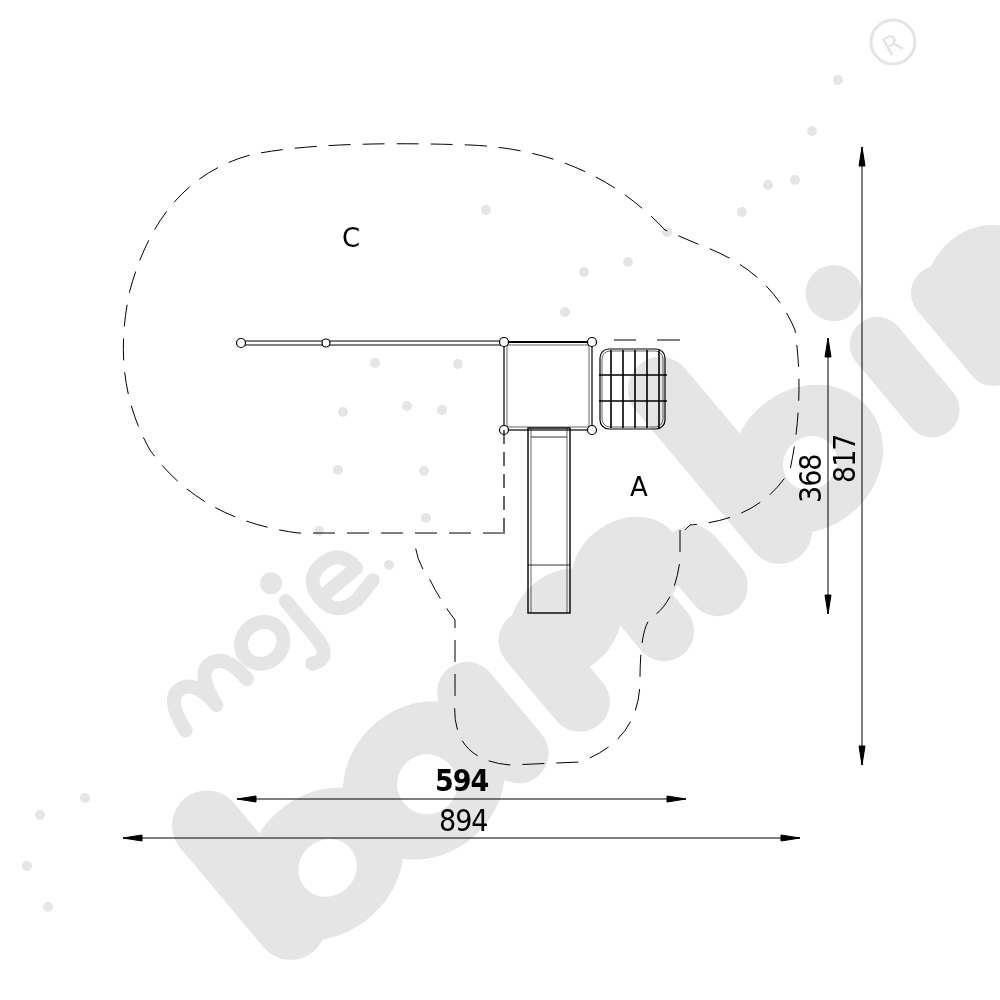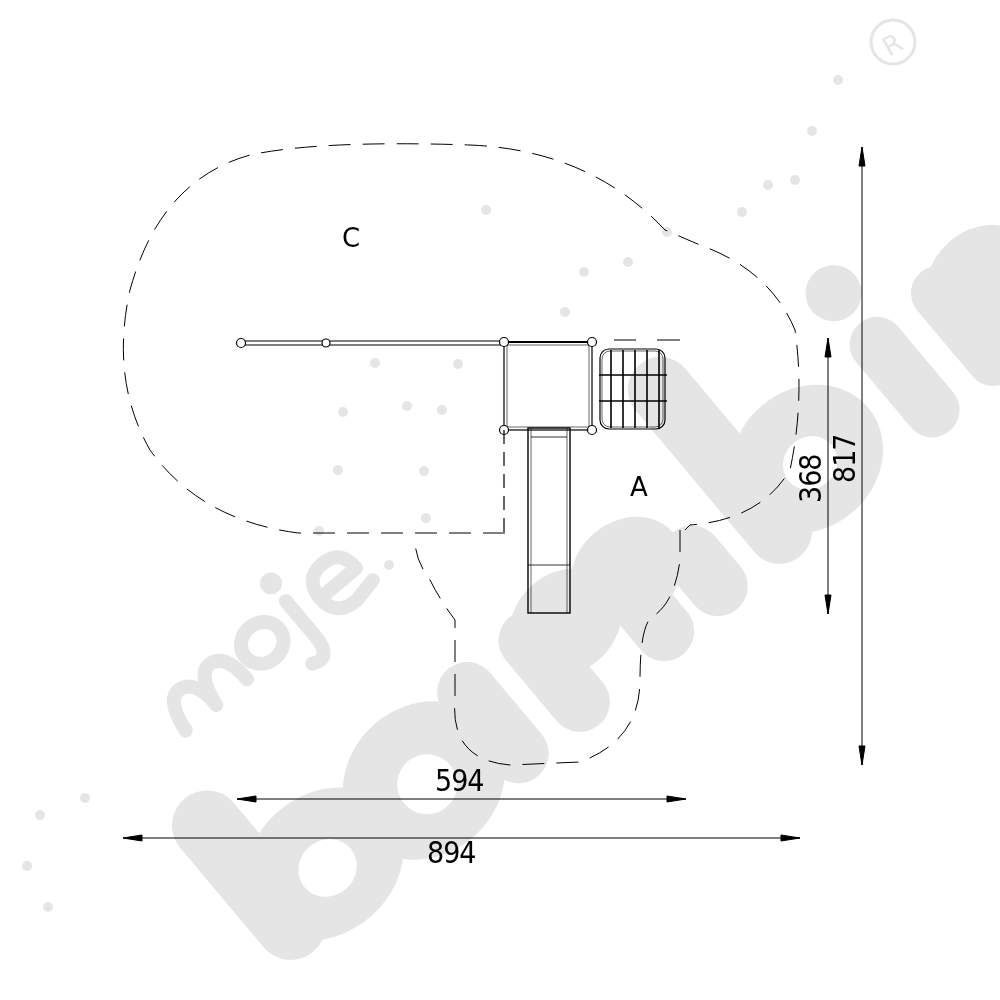--- a/index.html
+++ b/index.html
@@ -155,17 +155,17 @@
 
     <line x1="862" y1="147" x2="862" y2="765"></line>
     <polygon points="862,147 859,166 865,166"></polygon>
     <polygon points="862,765 859,746 865,746"></polygon>
   </g>
 </svg>
 
 <div class="zone-label" style="left:342px;top:225px;">C</div>
 <div class="zone-label" style="left:630px;top:474px;">A</div>
 
-<div class="dim-label" style="left:435px;top:766px;">594</div>
-<div class="dim-label" style="left:427px;top:806px;margin-top:32px;">894</div>
+<div class="dim-label" style="left:435px;top:766px;font-weight:bold;">594</div>
+<div class="dim-label" style="left:439px;top:806px;">894</div>
 
 <div class="dim-label vert" style="left:796px;top:503px;">368</div>
 <div class="dim-label vert" style="left:830px;top:483px;">817</div>
 
 </body></html>

